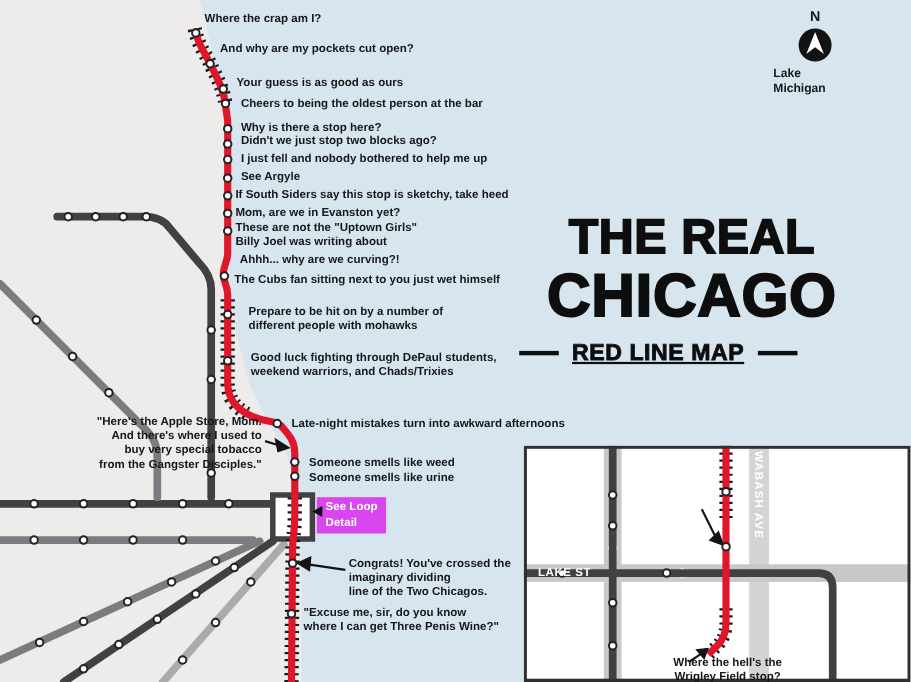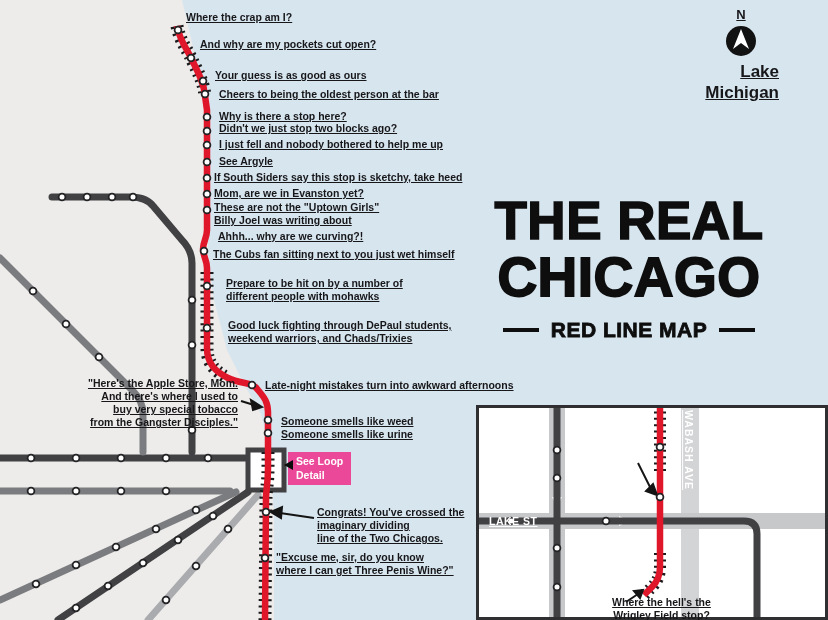--- a/index.html
+++ b/index.html
@@ -3,33 +3,33 @@
 <meta charset="utf-8">
 <style>
   html,body { margin:0; padding:0; }
   .stage {
     position:relative; width:828px; height:620px; overflow:hidden;
     font-family:"Liberation Sans", sans-serif; background:#d7e5ee;
   }
   svg.base, svg.inset-svg { position:absolute; left:0; top:0; display:block; }
   .lbl {
     position:absolute; font:700 10.5px "Liberation Sans", sans-serif;
-    color:#17171a; white-space:pre-line; line-height:1.25;text-decoration:underline;
+    color:#17171a; white-space:pre-line; line-height:1.25;
   }
   .right { text-align:right; }
   .n-label { font-size:13px; font-weight:800; width:28px; text-align:center; }
-  .lake-label { width:76px; text-align:right; font-size:17px; }
+  .lake-label { width:76px; text-align:left; font-size:11px; }
   .title-block { position:absolute; left:472px; top:194px; width:314px; text-align:center; color:#0e0e0e; }
-  .t1 { font-size:53px; font-weight:800; line-height:1; letter-spacing:.5px; -webkit-text-stroke:1.6px #0e0e0e; }
+  .t1 { font-size:44px; font-weight:800; line-height:1; letter-spacing:.5px; -webkit-text-stroke:1.6px #0e0e0e; }
   .t2 { font-size:55px; font-weight:800; line-height:1; letter-spacing:.5px; -webkit-text-stroke:1.8px #0e0e0e; margin-top:3px; }
-  .sub { margin-top:13px; display:flex; align-items:center; justify-content:center; gap:12px; }
+  .sub { margin-top:13px; display:flex; align-items:center; justify-content:flex-start; gap:12px;text-decoration:underline; }
   .sub .txt { font-size:21px; font-weight:800; letter-spacing:.5px; -webkit-text-stroke:.8px #0e0e0e; }
   .bar { width:36px; height:4px; background:#0e0e0e; }
   .callout {
-    position:absolute; left:288px; top:452px; background:#ec4899; color:#fff;
+    position:absolute; left:288px; top:452px; background:#d946ef; color:#fff;
     font:700 10.5px "Liberation Sans", sans-serif; padding:3px 8px;
     white-space:pre-line; line-height:1.3;
   }
   .callout:before {
     content:""; position:absolute; left:-9px; top:8px;
     border:5px solid transparent; border-right:9px solid #0b0b0b;
   }
   .inset { position:absolute; left:476px; top:405px; width:352px; height:215px; overflow:hidden; }
   .inset .lbl { font-size:10.5px; }
   .white { color:#ffffff; letter-spacing:.5px; }

